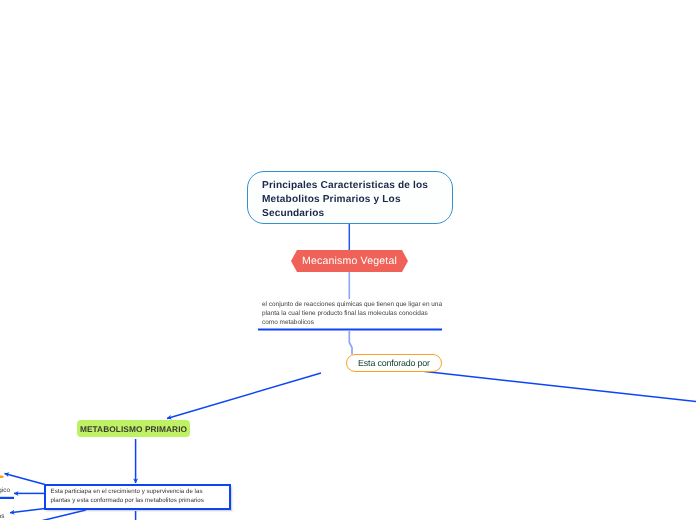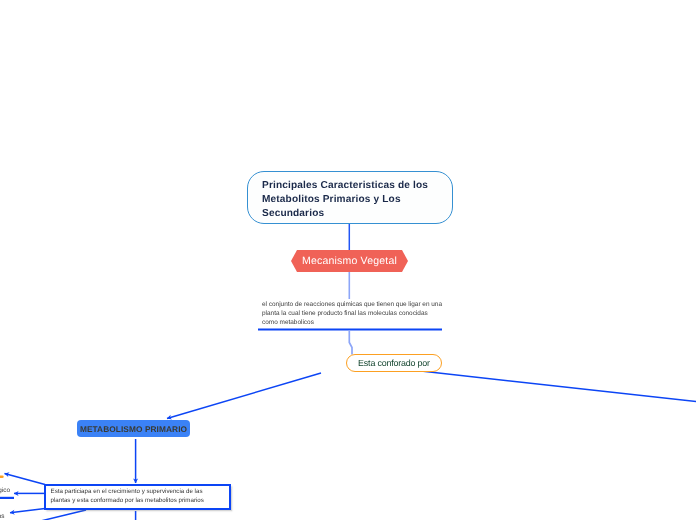--- a/index.html
+++ b/index.html
@@ -35,21 +35,21 @@
   
   #composed{
     left:302px;top:354px;width:96px;height:18px;
     border:1.7px solid #fca022;border-radius:9px;background:#ffffff;
     color:#14452f;font-weight:normal;font-size:8.9px;letter-spacing:-0.18px;
     display:flex;align-items:center;justify-content:center;margin-left:44px;
   }
   
   #primary{
     left:77px;top:420px;width:113px;height:17px;
-    background:#3b82f6;border-radius:4px;color:#3a3a32;
+    background:#bef264;border-radius:4px;color:#3a3a32;
     font-size:8.3px;font-weight:bold;letter-spacing:0.09px;white-space:nowrap;
     display:flex;align-items:center;justify-content:center;
   }
   
   #note{
     left:44px;top:484px;width:187px;height:26px;
     border:2px solid #0c45f5;background:#ffffff;
     box-shadow:1.5px 1.5px 1.5px rgba(120,120,120,0.30);
     color:#383838;font-size:6.2px;line-height:9px;
     font-family:"Liberation Sans",sans-serif;

